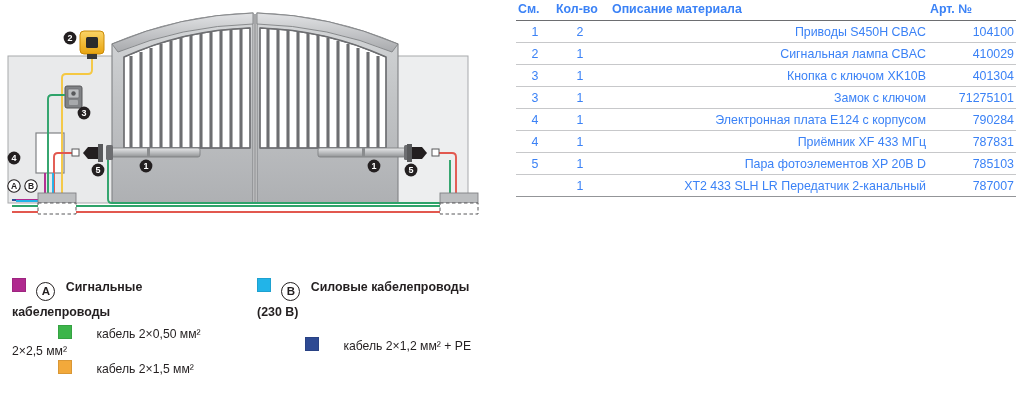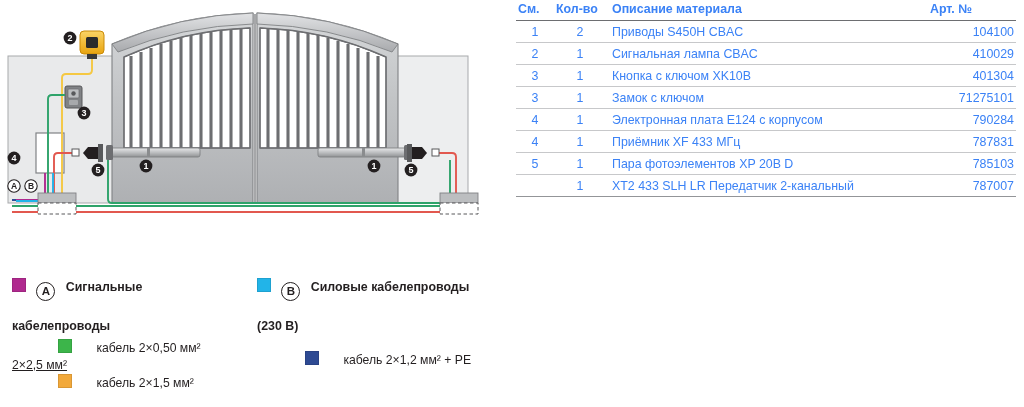--- a/index.html
+++ b/index.html
@@ -50,21 +50,21 @@
   table.parts td {
     padding: 3.5px 2px 3.5px 2px;
     border-bottom: 1px solid #c7c8ca;
     white-space: nowrap;
   }
   table.parts tbody tr:last-child td {
     border-bottom: 1.4px solid #939598;
   }
   .col-see   { width: 34px;  text-align: center; }
   .col-qty   { width: 48px;  text-align: center; }
-  .col-desc  { text-align: left; padding-left: 6px !important; }
+  .col-desc  { text-align: right; padding-left: 6px !important; }
   .col-art   { width: 84px;  text-align: right; }
   th.col-see { text-align: left; padding-left: 2px; }
   th.col-qty { text-align: left; padding-left: 2px; margin-left: 24px; }
   th.col-art { text-align: right; }
 
   
   #legend {
     position: absolute;
     left: 0;
     top: 278px;
@@ -111,30 +111,30 @@
   .legend-title {
     font-weight: bold;
     margin-left: 7px;
     font-size: 12.4px;
     text-align: center;
   }
   .legend-title-2 {
     font-weight: bold;
     font-size: 12.4px;
     display: block;
-    margin-top: 18px;
+    margin-top: 4px;
   }
   .legend-sub {
     margin-left: 46px;
     margin-top: 6px;
     line-height: 17px;
   }
   .legend-sub .row { white-space: nowrap; }
   .legend-sub .row .txt { margin-left: 21px; }
-  .legend-wrap2 { margin-left: -46px; text-decoration: underline; }
+  .legend-wrap2 { margin-left: -46px; }
   #legend-b .legend-sub { margin-left: 48px; margin-top: 18px; }
 </style>
 </head>
 <body>
 
 <div id="diagram">
 <svg width="510" height="240" viewBox="0 0 510 240" xmlns="http://www.w3.org/2000/svg">
   <defs>
     <linearGradient id="gLeaf" x1="0" y1="0" x2="0" y2="1">
       <stop offset="0" stop-color="#D6D8DA"></stop>

